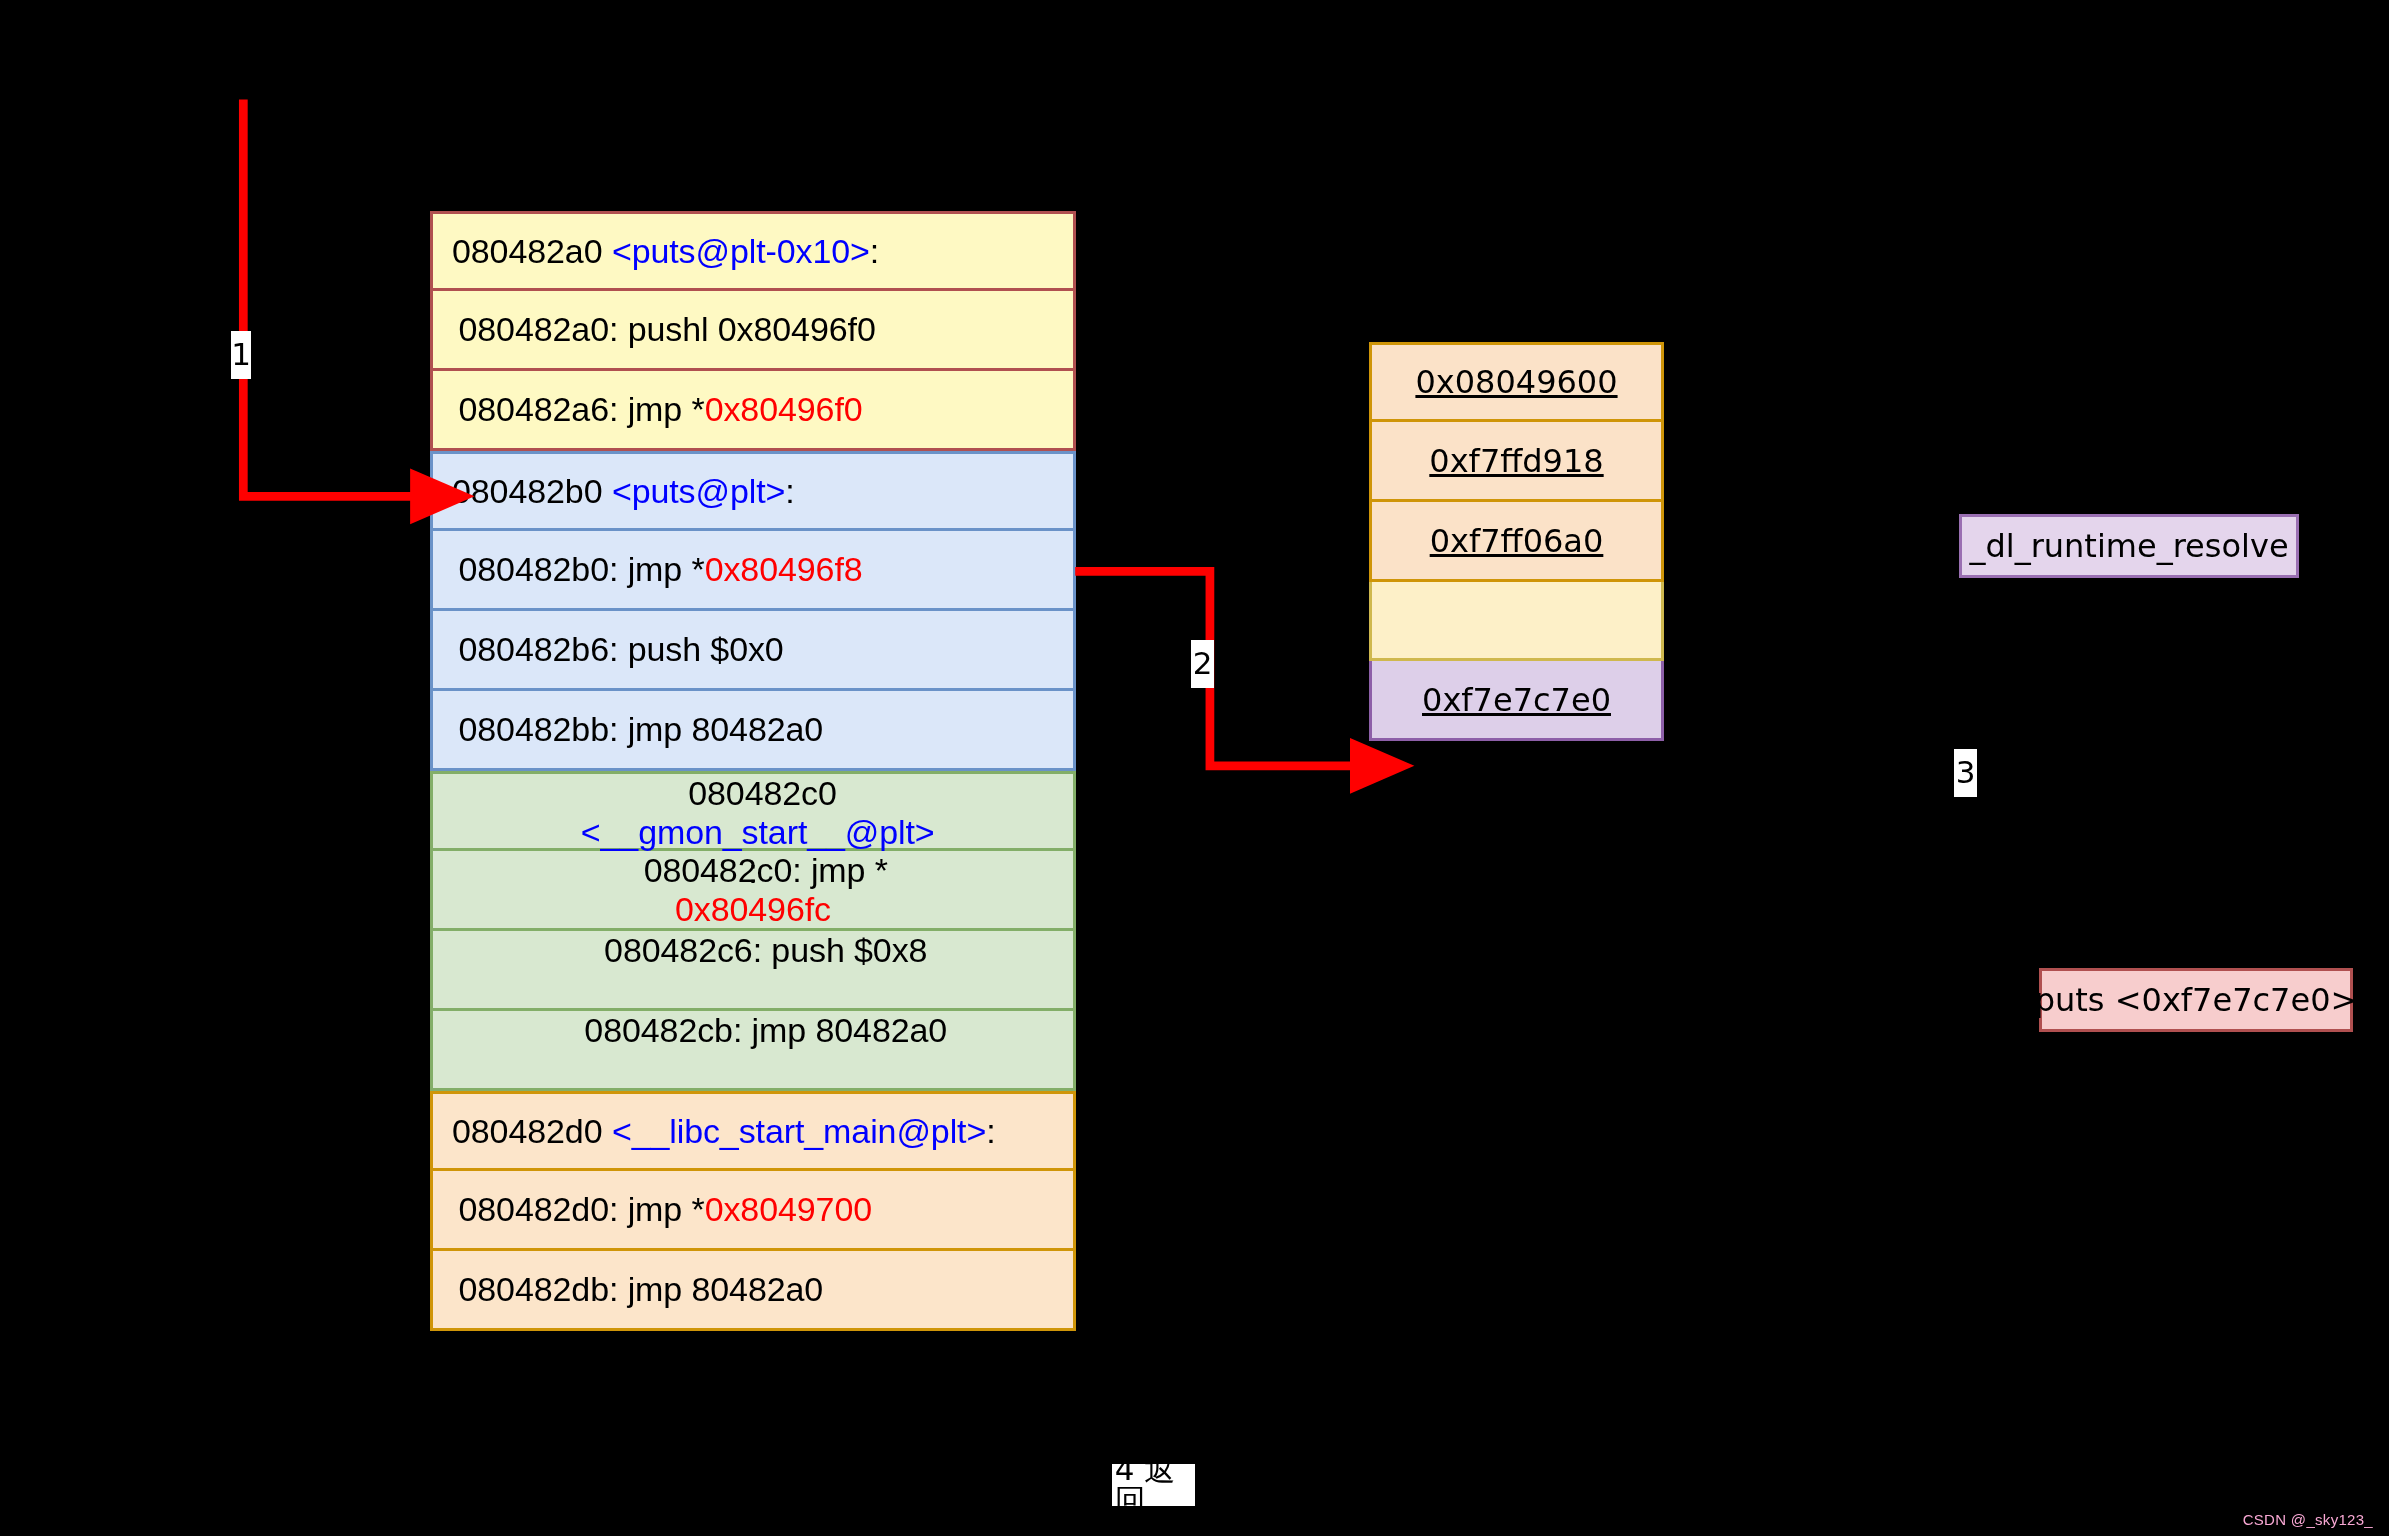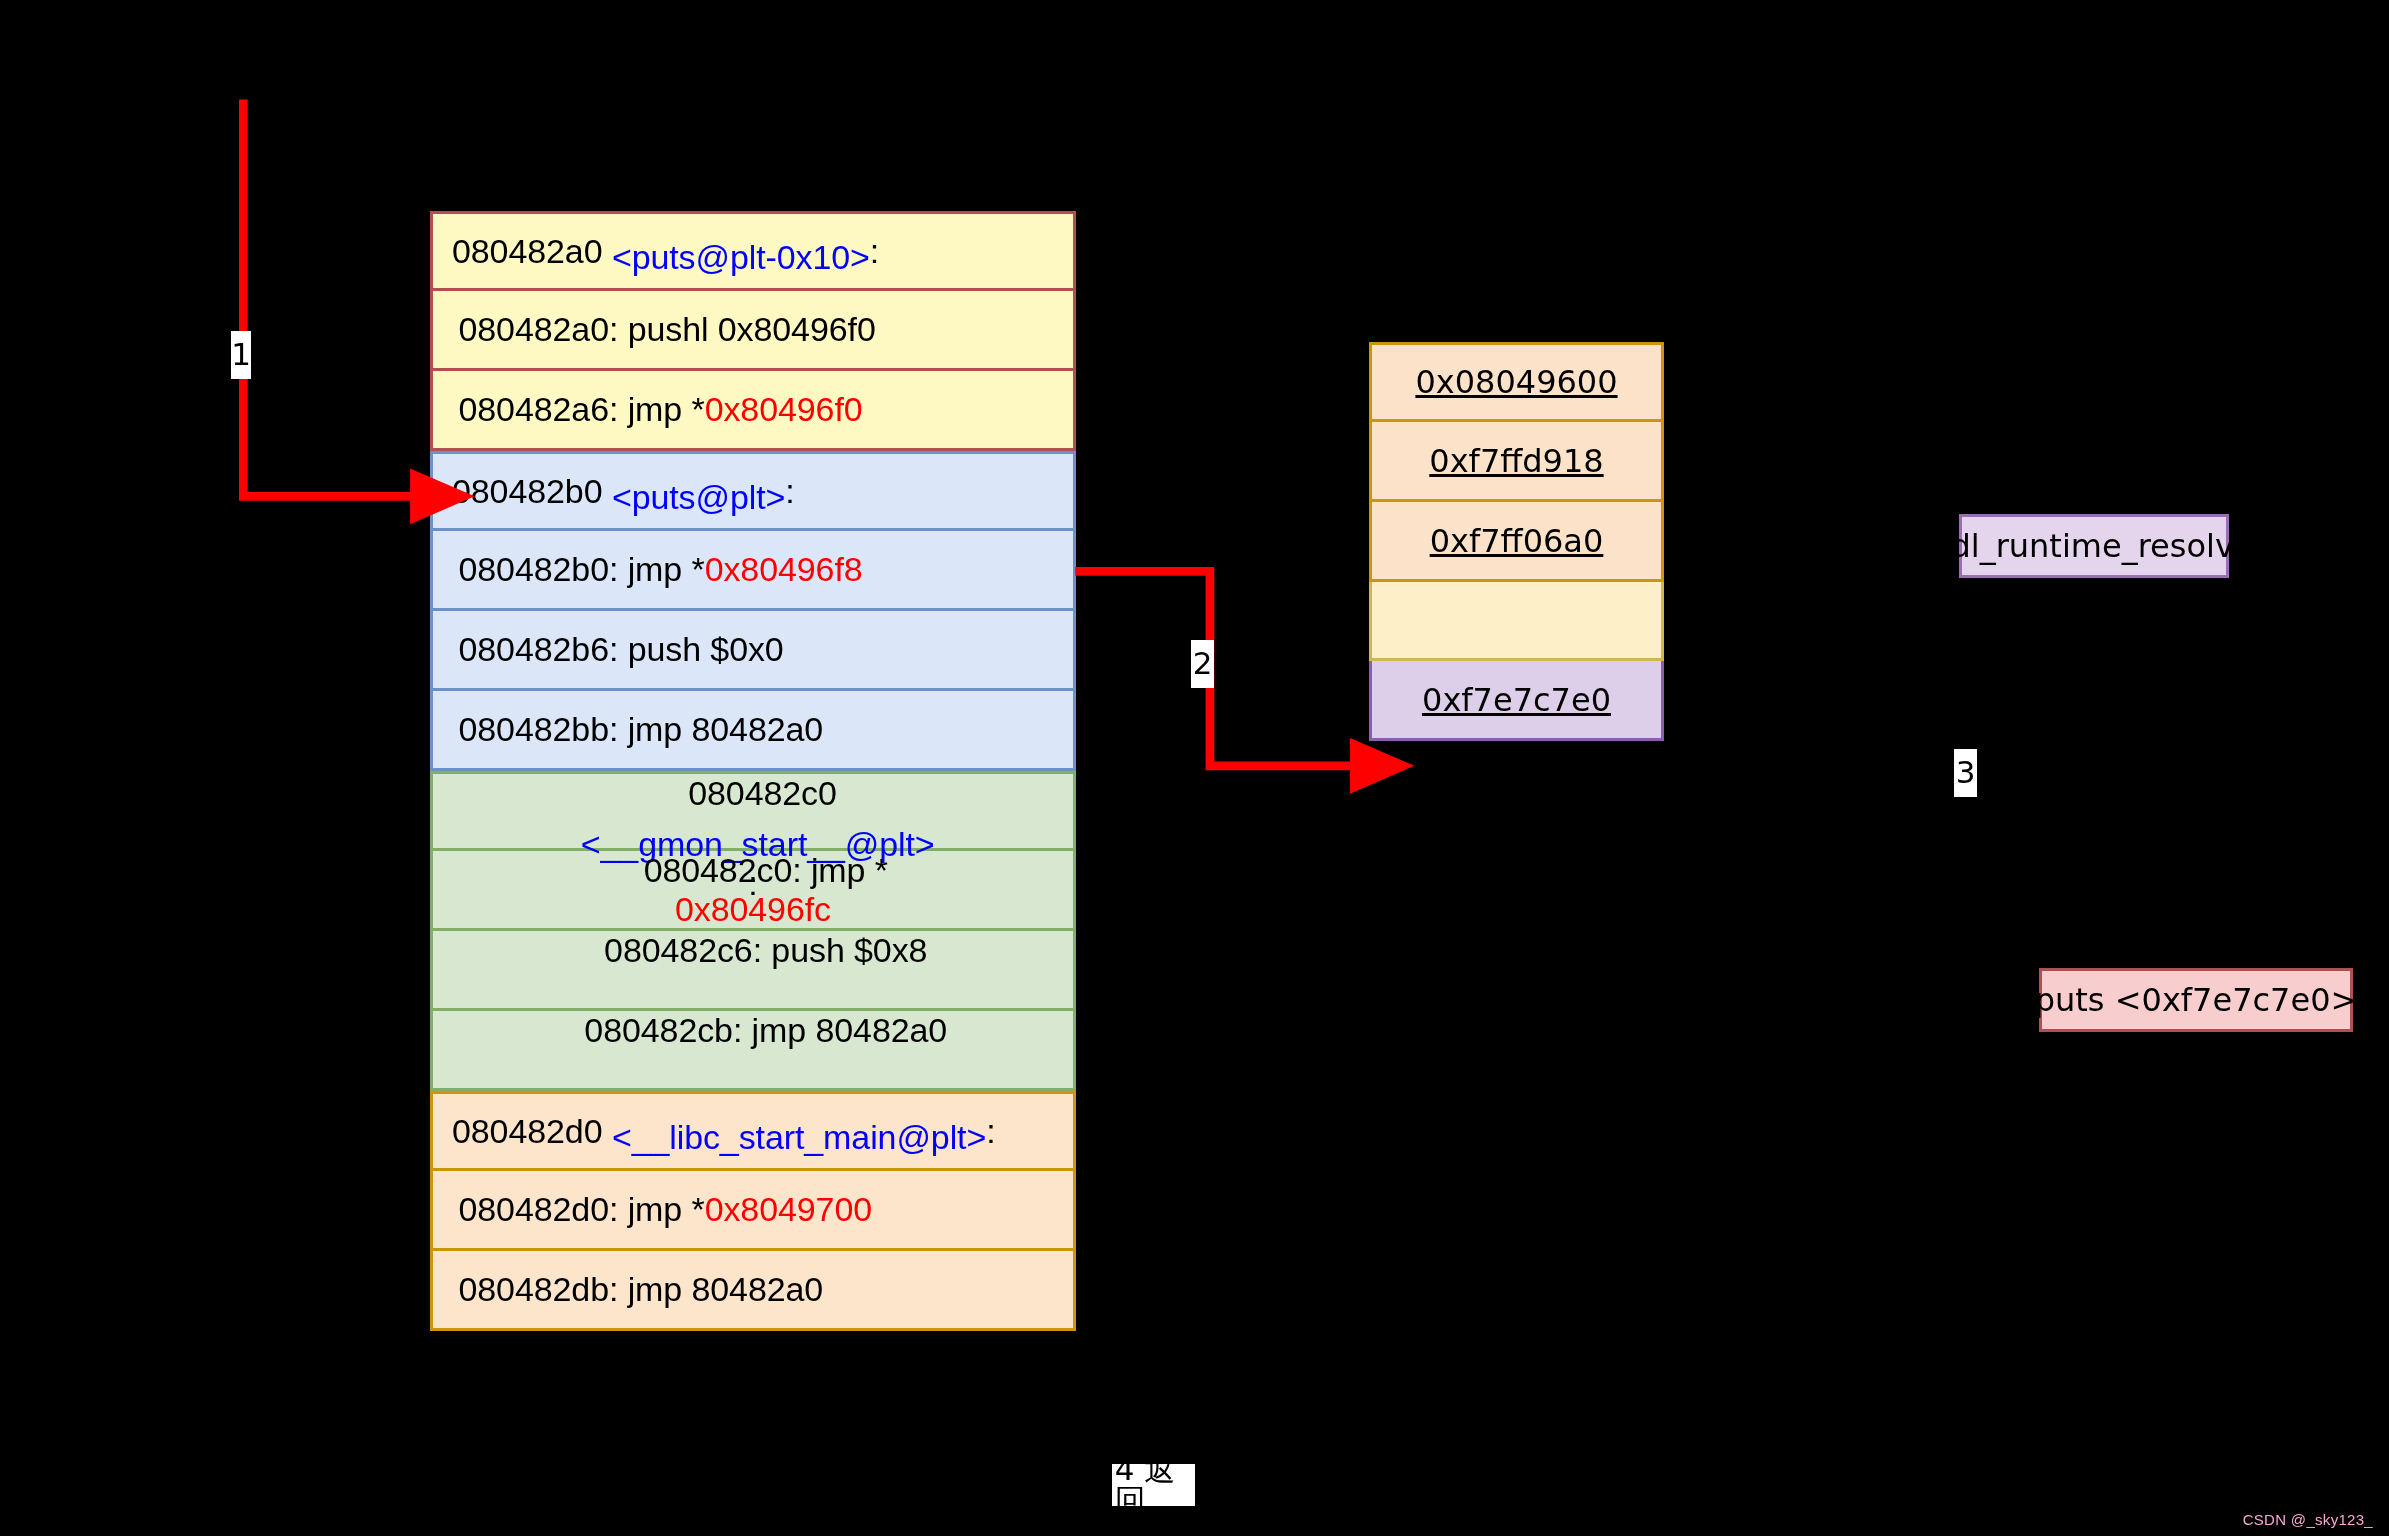--- a/index.html
+++ b/index.html
@@ -48,21 +48,21 @@
   }
   .plt-row .pad-lg { padding-left: 19px; }
   .plt-row .pad-sm { padding-left: 25.5px; }
 
   
   .g-red  { background: #fef9c3; border-color: #b05050; }
   .g-blue { background: #dbe7f9; border-color: #6a92c8; }
   .g-green{ background: #d8e8d0; border-color: #83ae68; flex-direction: column; }
   .g-orng { background: #fce5ca; border-color: #cf9508; }
 
-  .sym { color: #0000ff; margin-top: 12px; }
+  .sym { color: #0000ff; }
   .addr-red { color: #ff0000; }
 
   
   .got-table {
     position: absolute;
     left: 1369px;
     top: 342px;
     width: 295px;
     box-sizing: border-box;
     text-decoration: underline;
@@ -94,21 +94,21 @@
     justify-content: center;
     font-size: 32px;
     font-family: "DejaVu Sans", sans-serif;
     color: #000000;
     white-space: nowrap;
     border: 3.4px solid;
   }
   .box-dlrt {
     left: 1959px;
     top: 514px;
-    width: 270px;
+    width: 340px;
     height: 64px;
     background: #e4d5ec;
     border-color: #9a6fb2;
   }
   .box-puts {
     left: 2039px;
     top: 968px;
     width: 314px;
     height: 64px;
     background: #f7cdcd;

